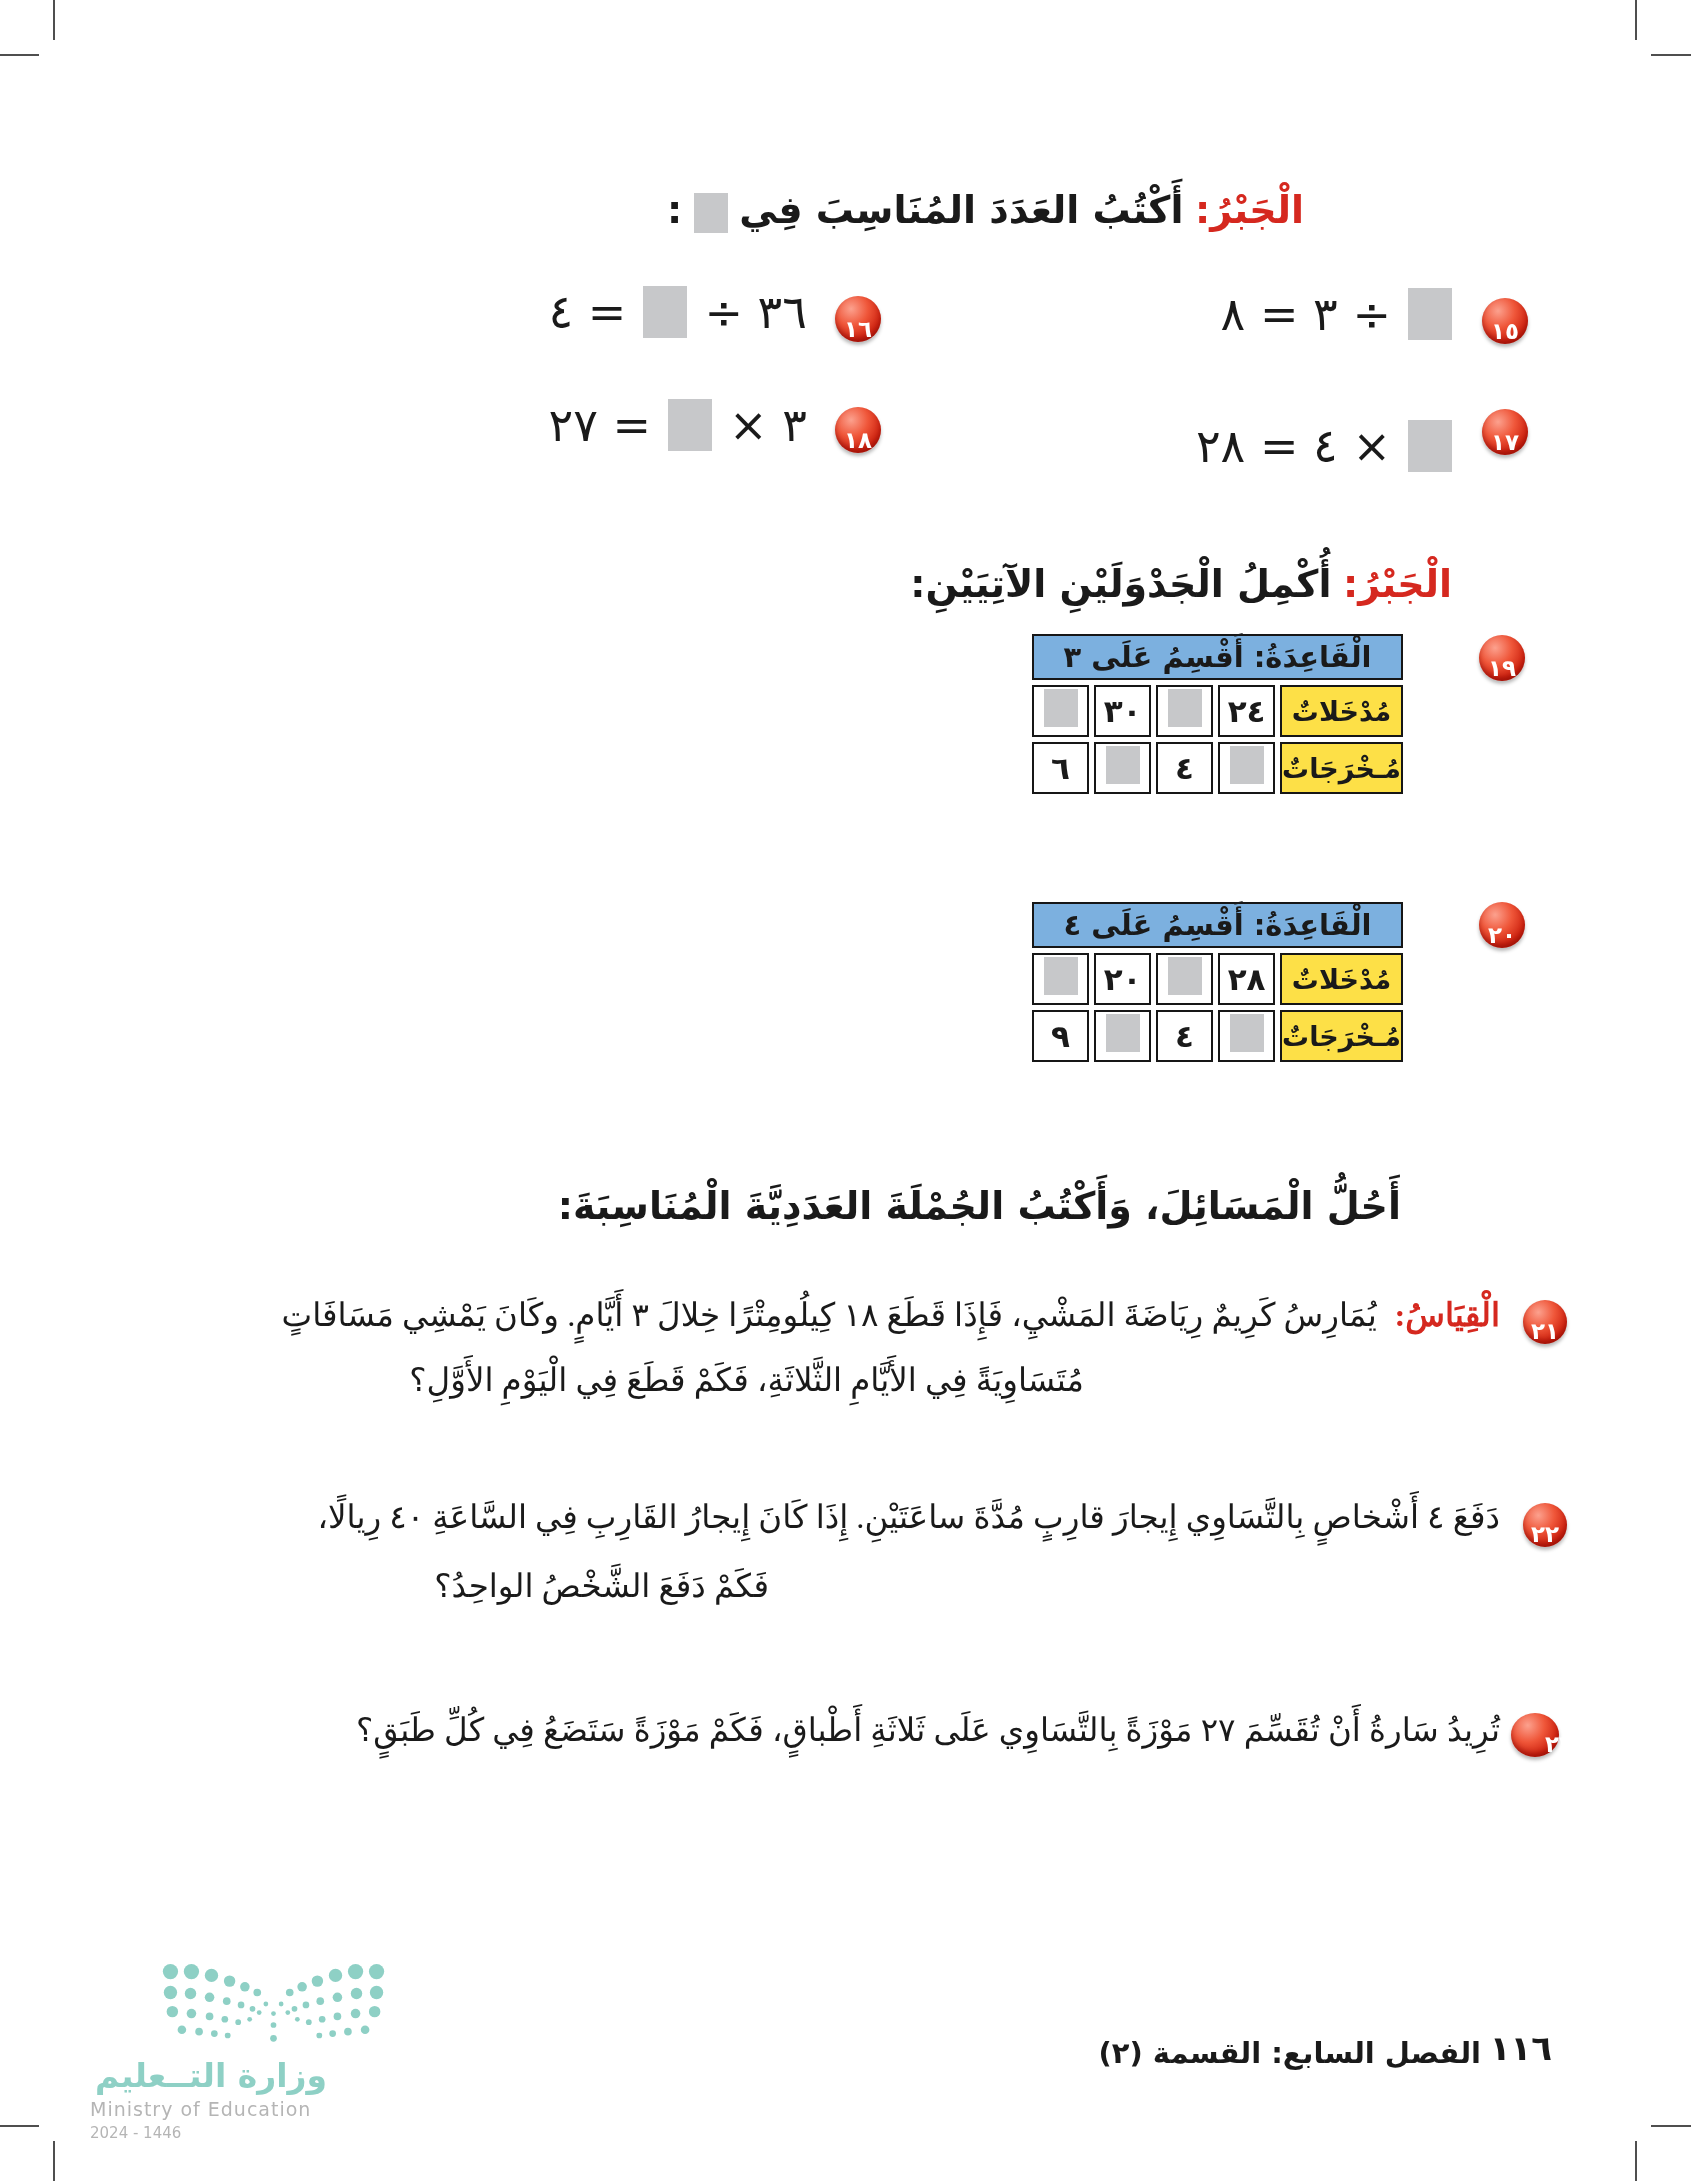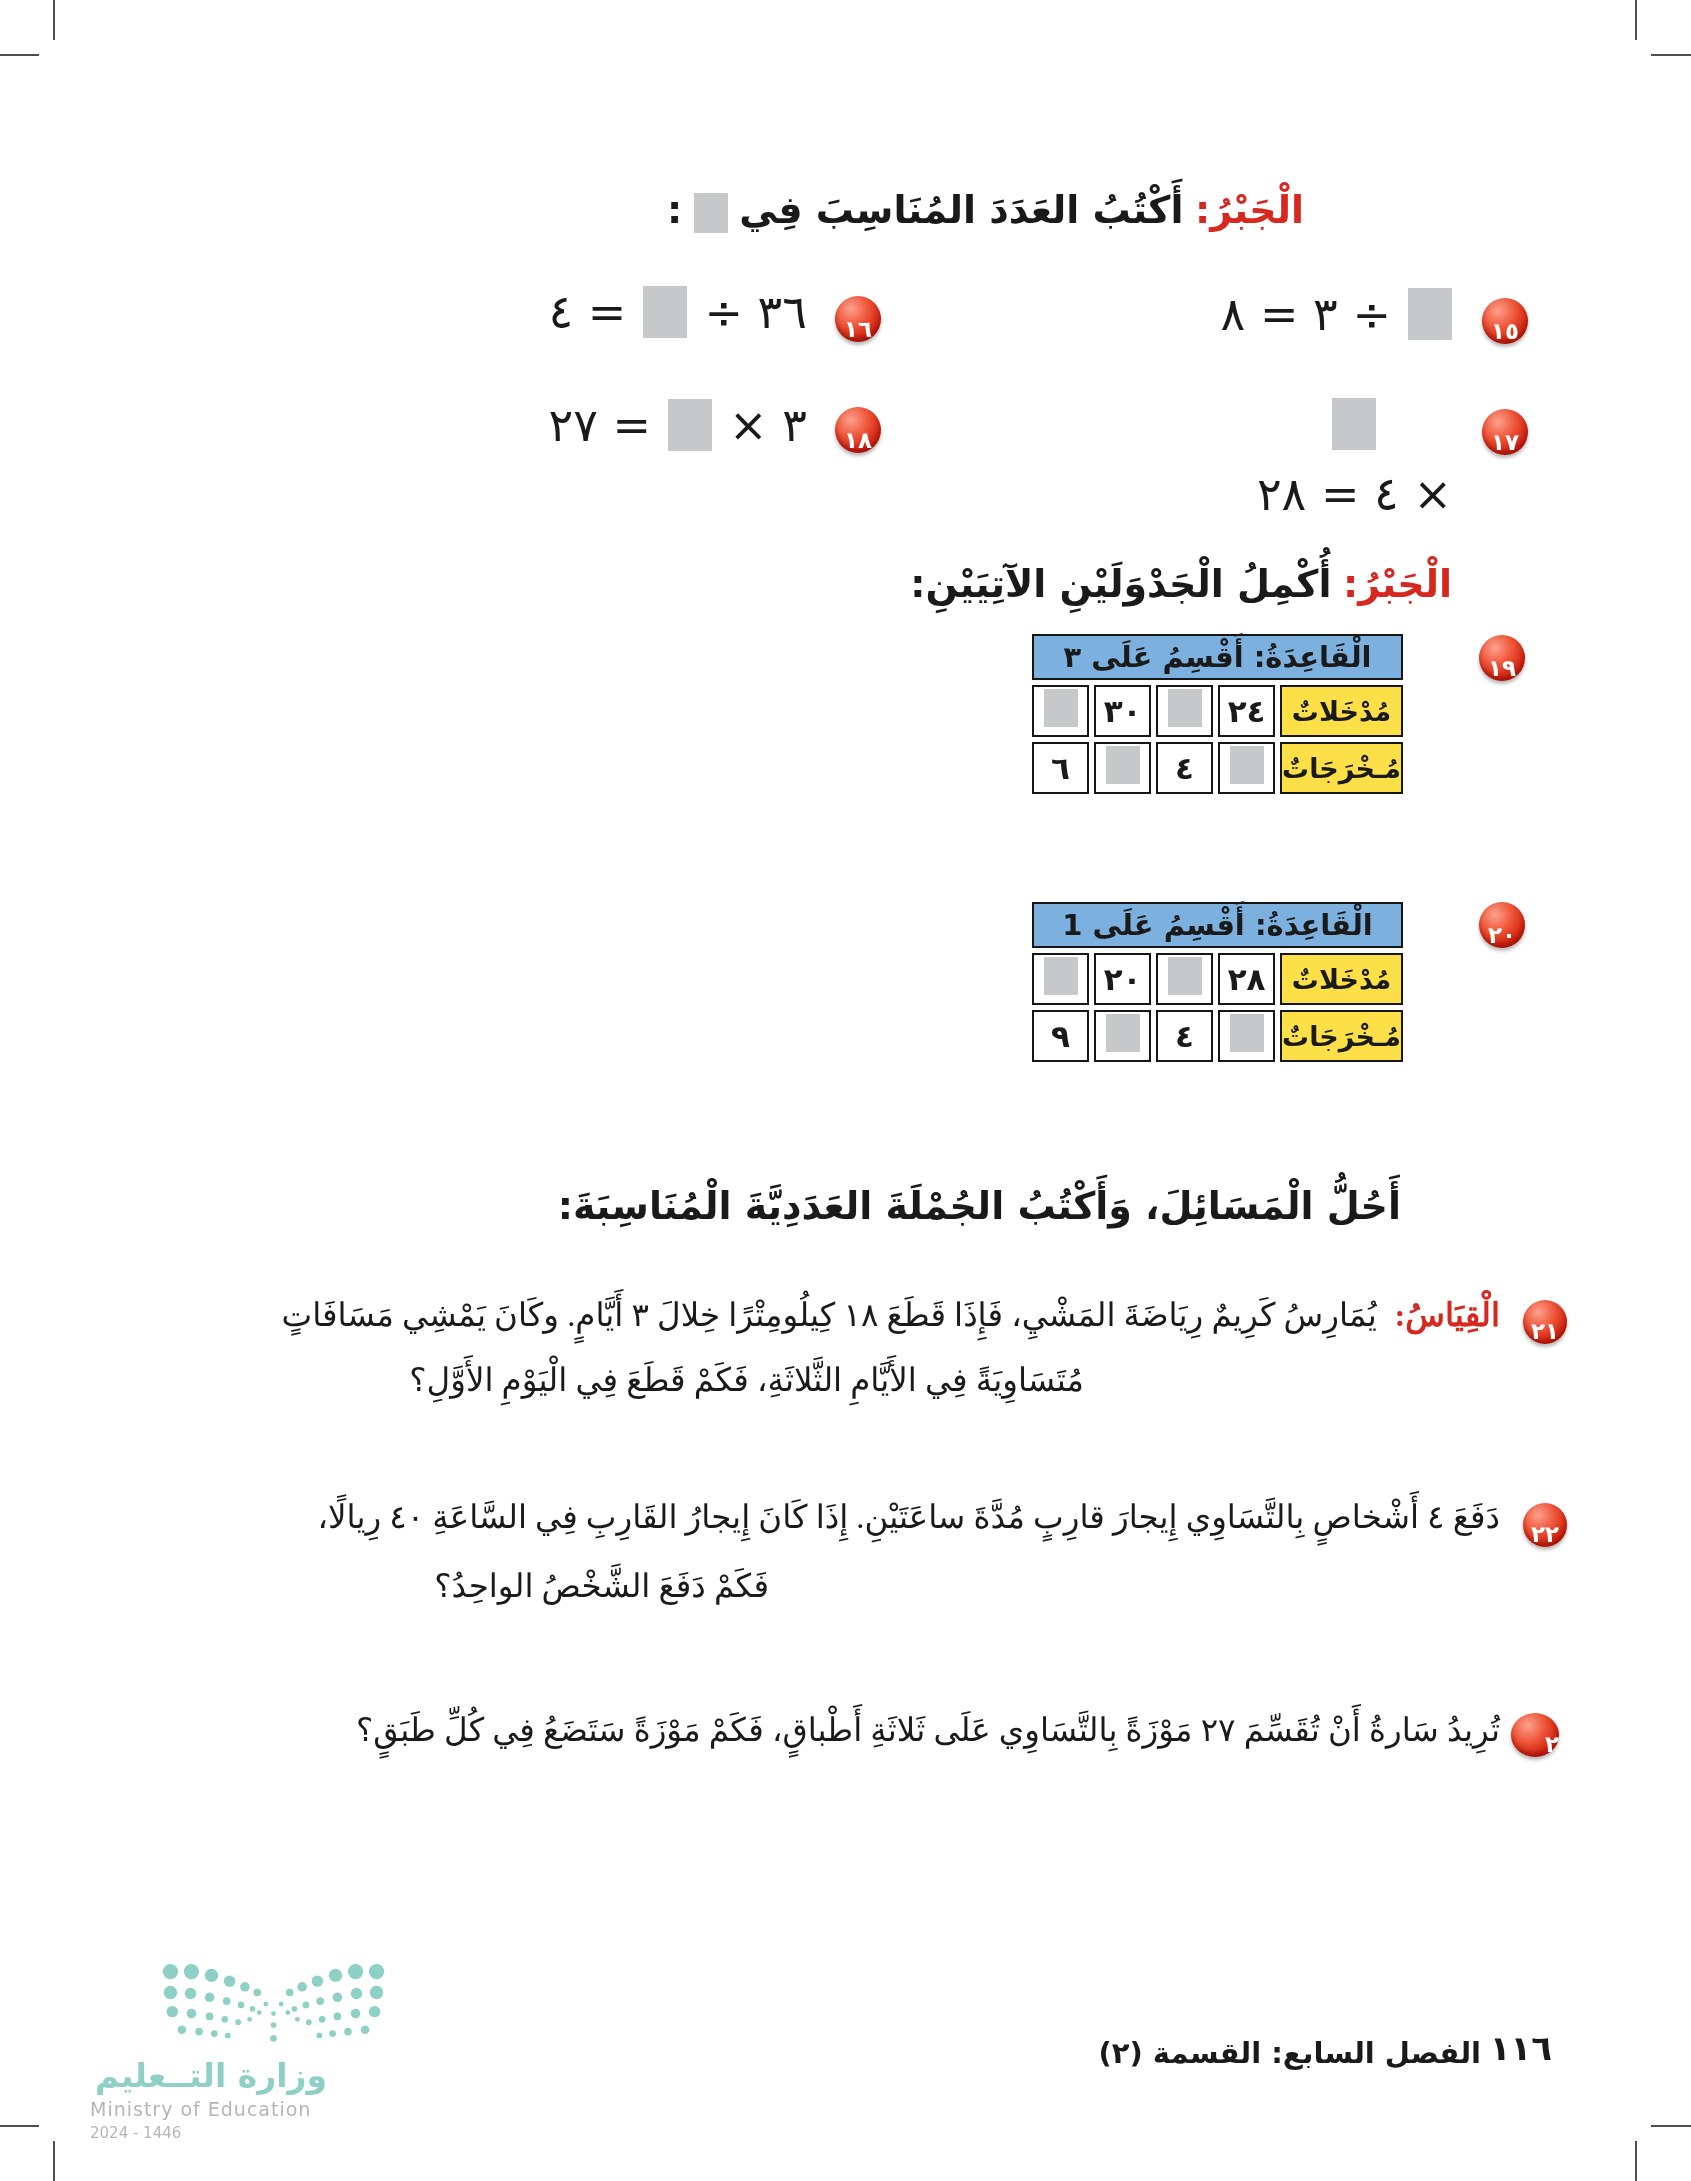--- a/index.html
+++ b/index.html
@@ -83,21 +83,21 @@
   </div>
   <div class="equation" style="top:285px;right:884px;">
     <span>٣٦ ÷</span>
     <span class="blank-box eq-box"></span>
     <span>= ٤</span>
   </div>
 
   <div class="badge" style="top:409px;right:163px;">
     <span>١٧</span>
   </div>
-  <div class="equation" style="top:398px;right:239px;flex-direction:column;">
+  <div class="equation" style="top:419px;right:239px;">
     <span class="blank-box eq-box"></span>
     <span>× ٤ = ٢٨</span>
   </div>
 
   <div class="badge" style="top:407px;right:810px;">
     <span>١٨</span>
   </div>
   <div class="equation" style="top:398px;right:884px;">
     <span>٣ ×</span>
     <span class="blank-box eq-box"></span>
@@ -136,21 +136,21 @@
       </table>
   </div>
 
   <div class="badge" style="top:902px;right:166px;">
     <span>٢٠</span>
   </div>
   <div class="table-wrap" style="top:897px;right:283px;">
     <table class="ftable">
       <tbody>
           <tr>
-        <th colspan="5">الْقَاعِدَةُ: أَقْسِمُ عَلَى 1</th>
+        <th colspan="5">الْقَاعِدَةُ: أَقْسِمُ عَلَى ٤</th>
       </tr>
       <tr>
         <td class="label">مُدْخَلاتٌ</td>
         <td class="cell">٢٨</td>
         <td class="cell"><span class="cell-box blank-box"></span></td>
         <td class="cell">٢٠</td>
         <td class="cell"><span class="cell-box blank-box"></span></td>
       </tr>
       <tr>
         <td class="label">مُـخْرَجَاتٌ</td>

